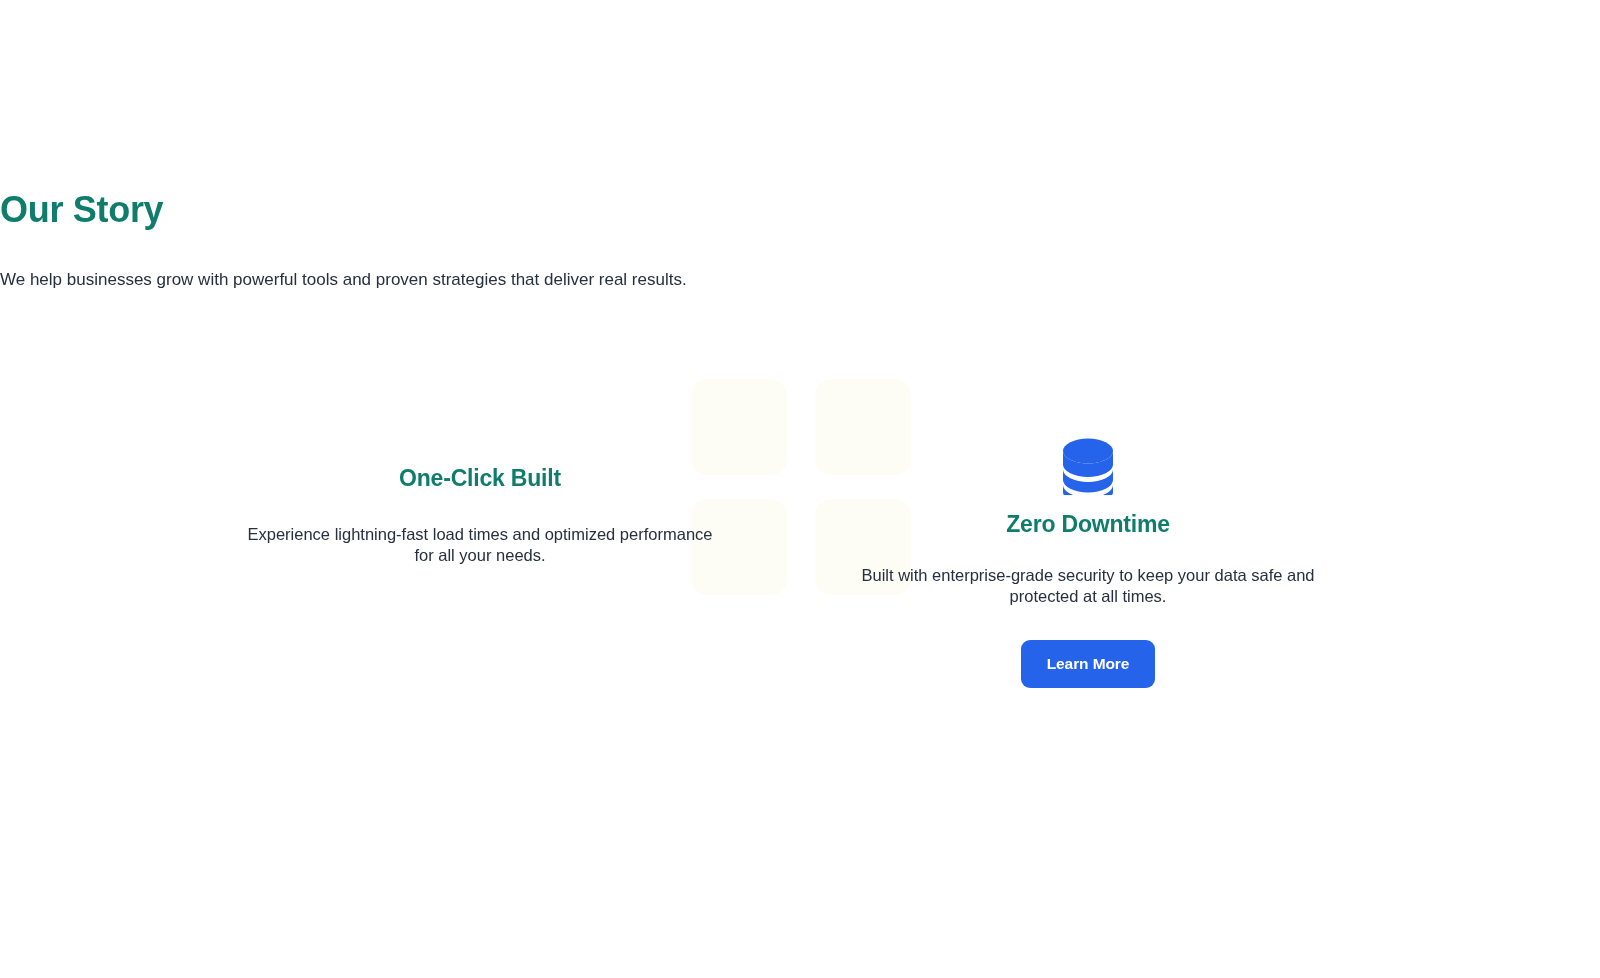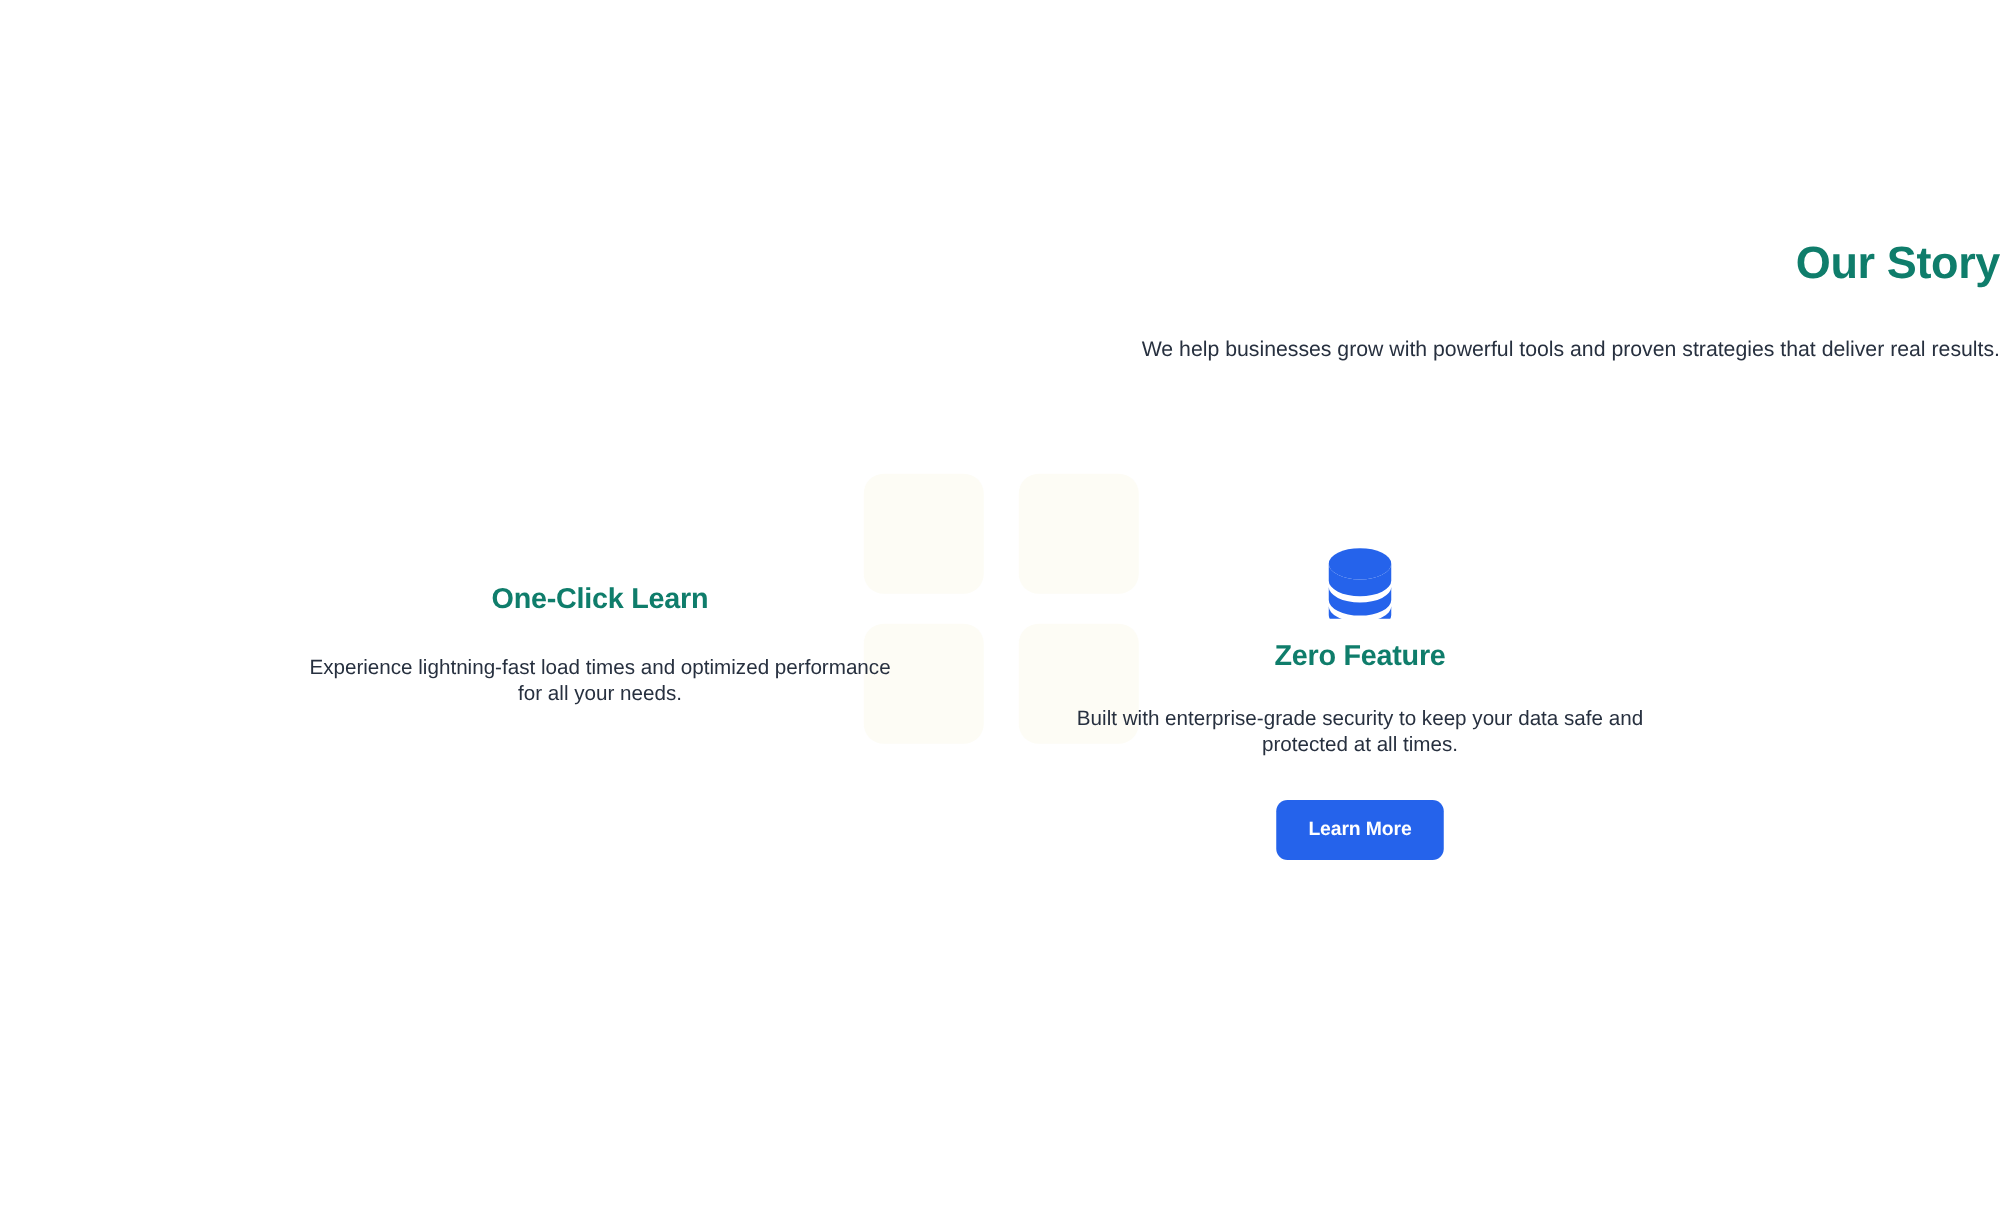--- a/index.html
+++ b/index.html
@@ -20,21 +20,21 @@
     height: 978px;
     background: #ffffff;
   }
 
   
   .section-head {
     position: absolute;
     left: 0;
     top: 188px;
     width: 1600px;
-    text-align: right;
+    text-align: left;
   }
   .section-title {
     margin: 0;
     font-size: 36px;
     line-height: 44px;
     font-weight: bold;
     letter-spacing: -0.3px;
     color: #0F7D6B;
   }
   .section-subtitle {
@@ -164,31 +164,31 @@
   </div>
 
   <div class="tile-grid">
     <div class="tile"></div>
     <div class="tile"></div>
     <div class="tile"></div>
     <div class="tile"></div>
   </div>
 
   <div class="feature-col">
-    <h3 class="feature-title">One-Click Learn</h3>
+    <h3 class="feature-title">One-Click Built</h3>
     <p class="feature-desc">Experience lightning-fast load times and optimized performance for all your needs.</p>
   </div>
 
   <div class="right-col">
     <svg class="db-icon" viewBox="0 0 52 57" aria-hidden="true">
       <ellipse cx="26" cy="13" rx="25" ry="12.5" fill="#2563EB"></ellipse>
       <path d="M1 13 L1 26.5 A25 12.5 0 0 0 51 26.5 L51 13 A25 12.5 0 0 1 1 13 Z" fill="#2563EB"></path>
       <path d="M1 31.5 L1 42 A25 12.5 0 0 0 51 42 L51 31.5 A25 12.5 0 0 1 1 31.5 Z" fill="#2563EB"></path>
       <path d="M1 47 L1 54 A25 12.5 0 0 0 51 54 L51 47 A25 12.5 0 0 1 1 47 Z" fill="#2563EB"></path>
     </svg>
-    <h3 class="right-title">Zero Feature</h3>
+    <h3 class="right-title">Zero Downtime</h3>
     <p class="right-desc">Built with enterprise-grade security to keep your data safe and protected at all times.</p>
     <div class="btn-wrap">
       <button class="btn-primary" type="button">Learn More</button>
     </div>
   </div>
 
 </div>
 
 </body></html>

